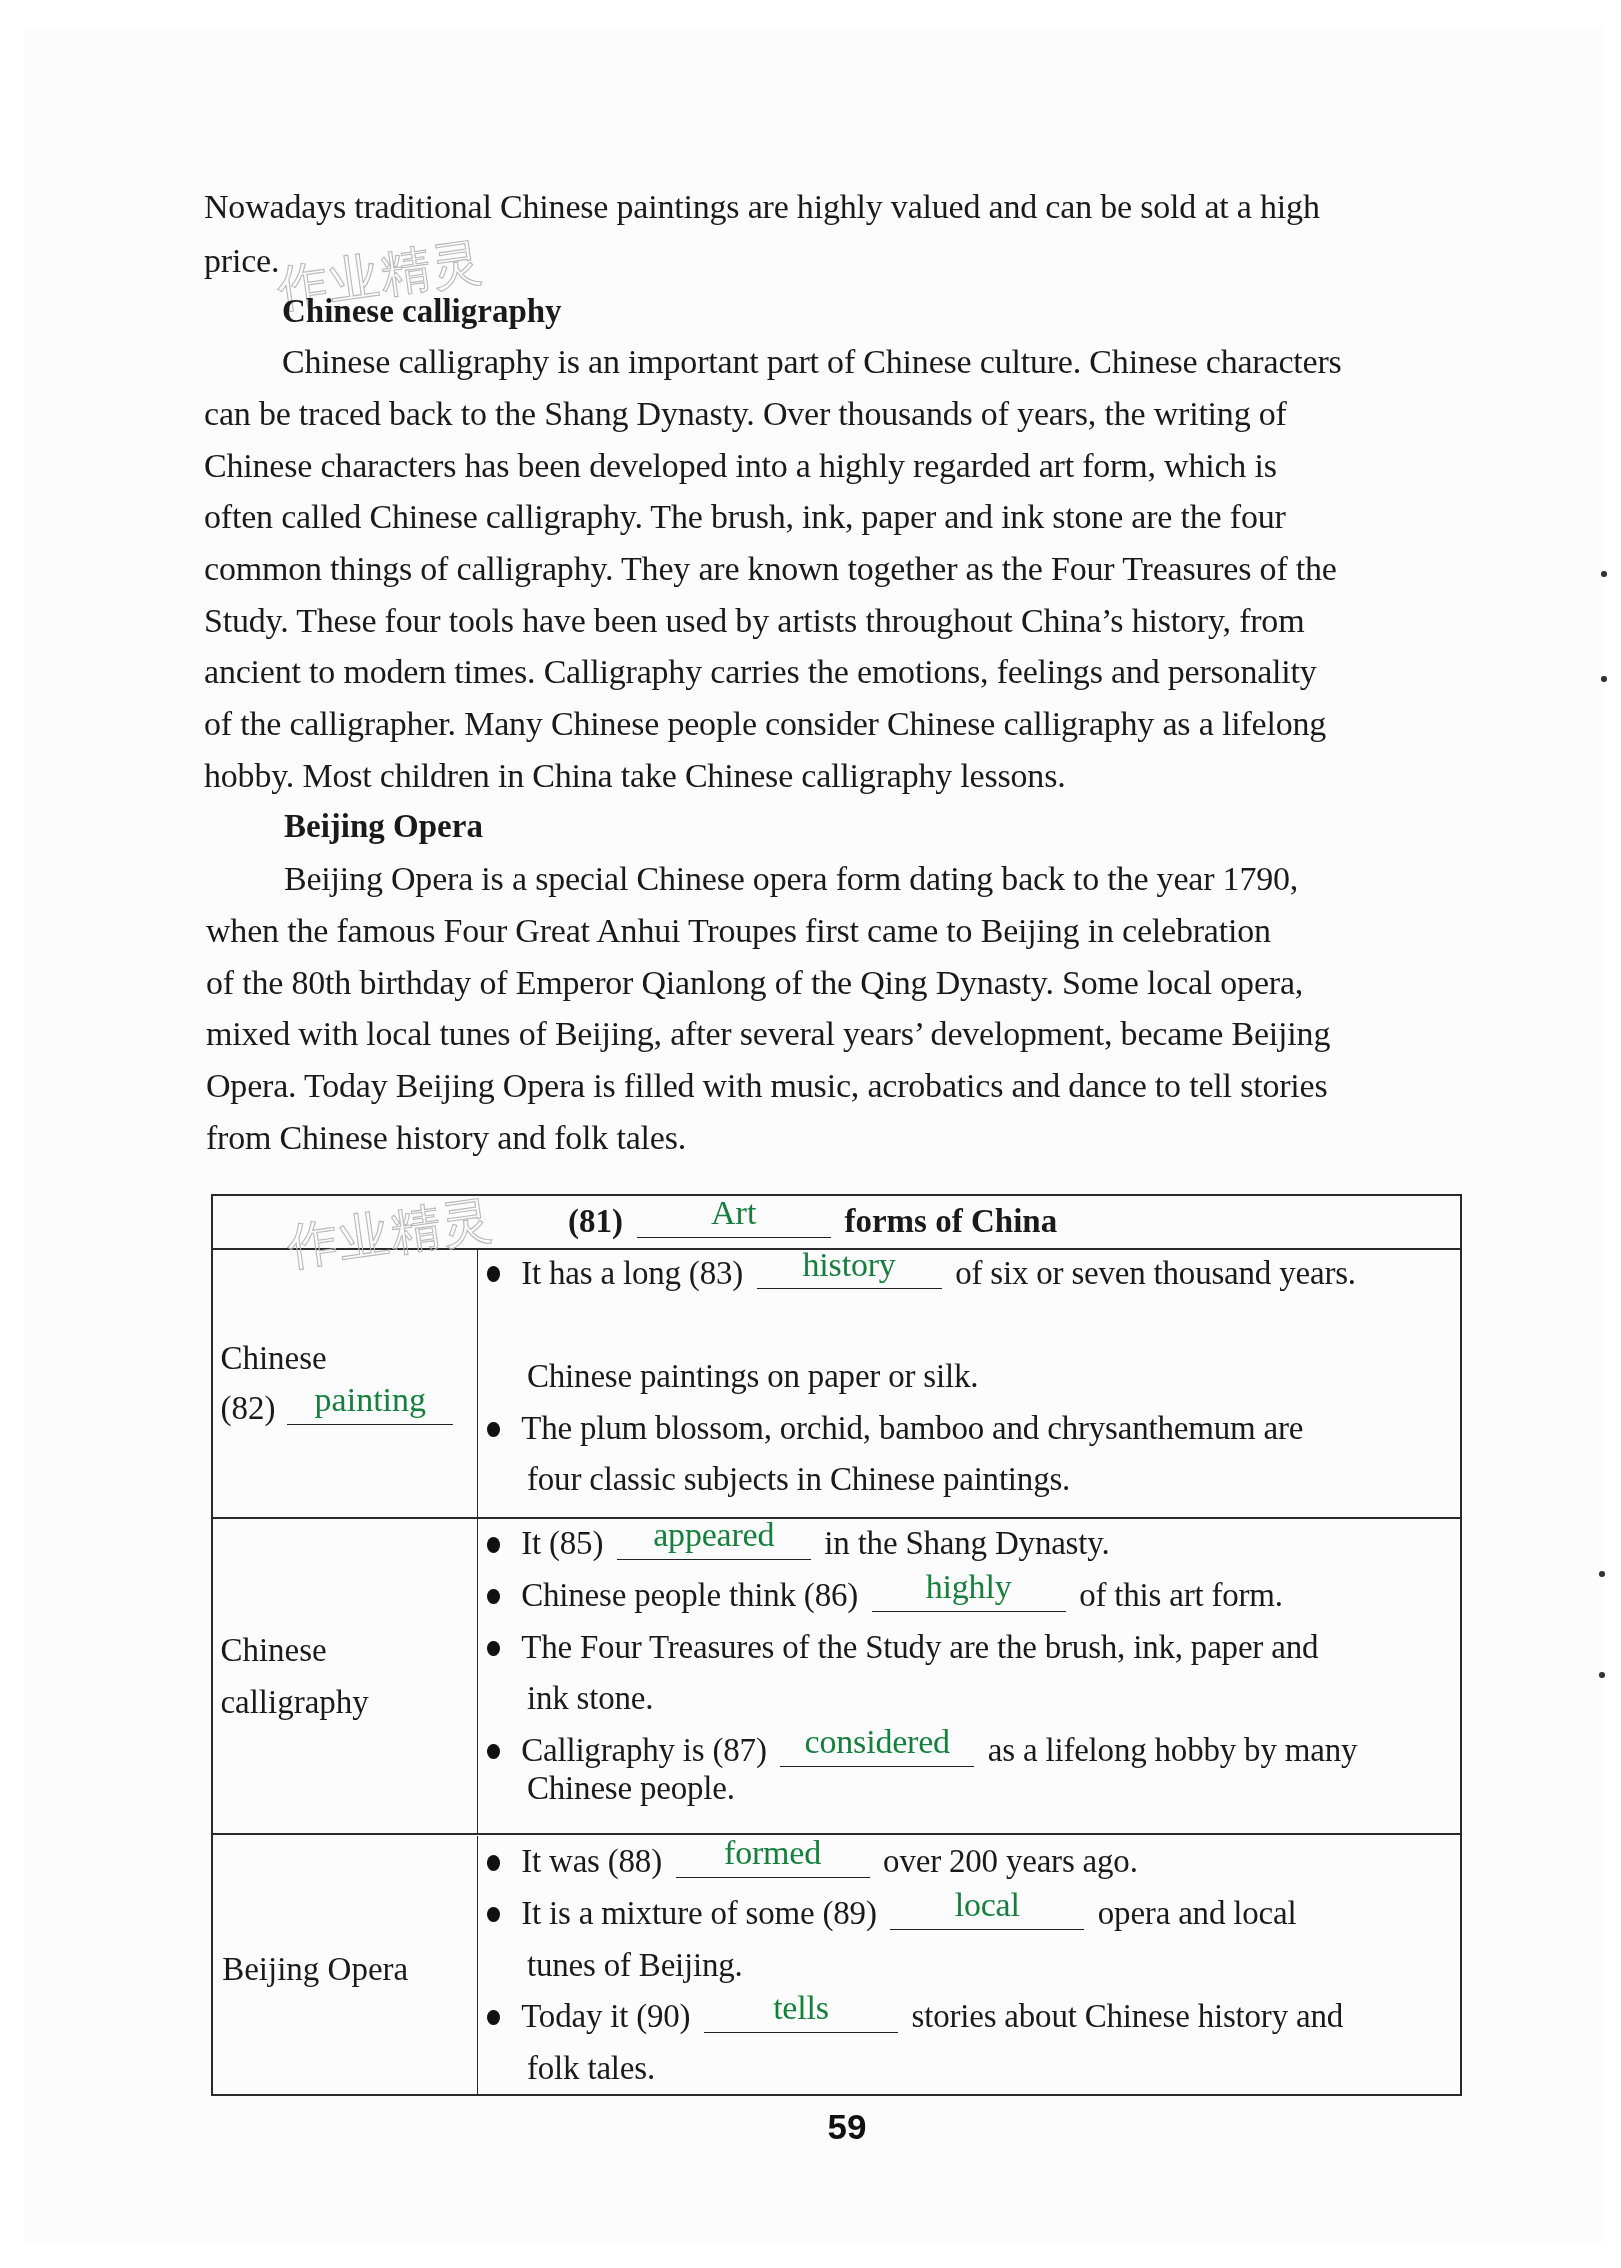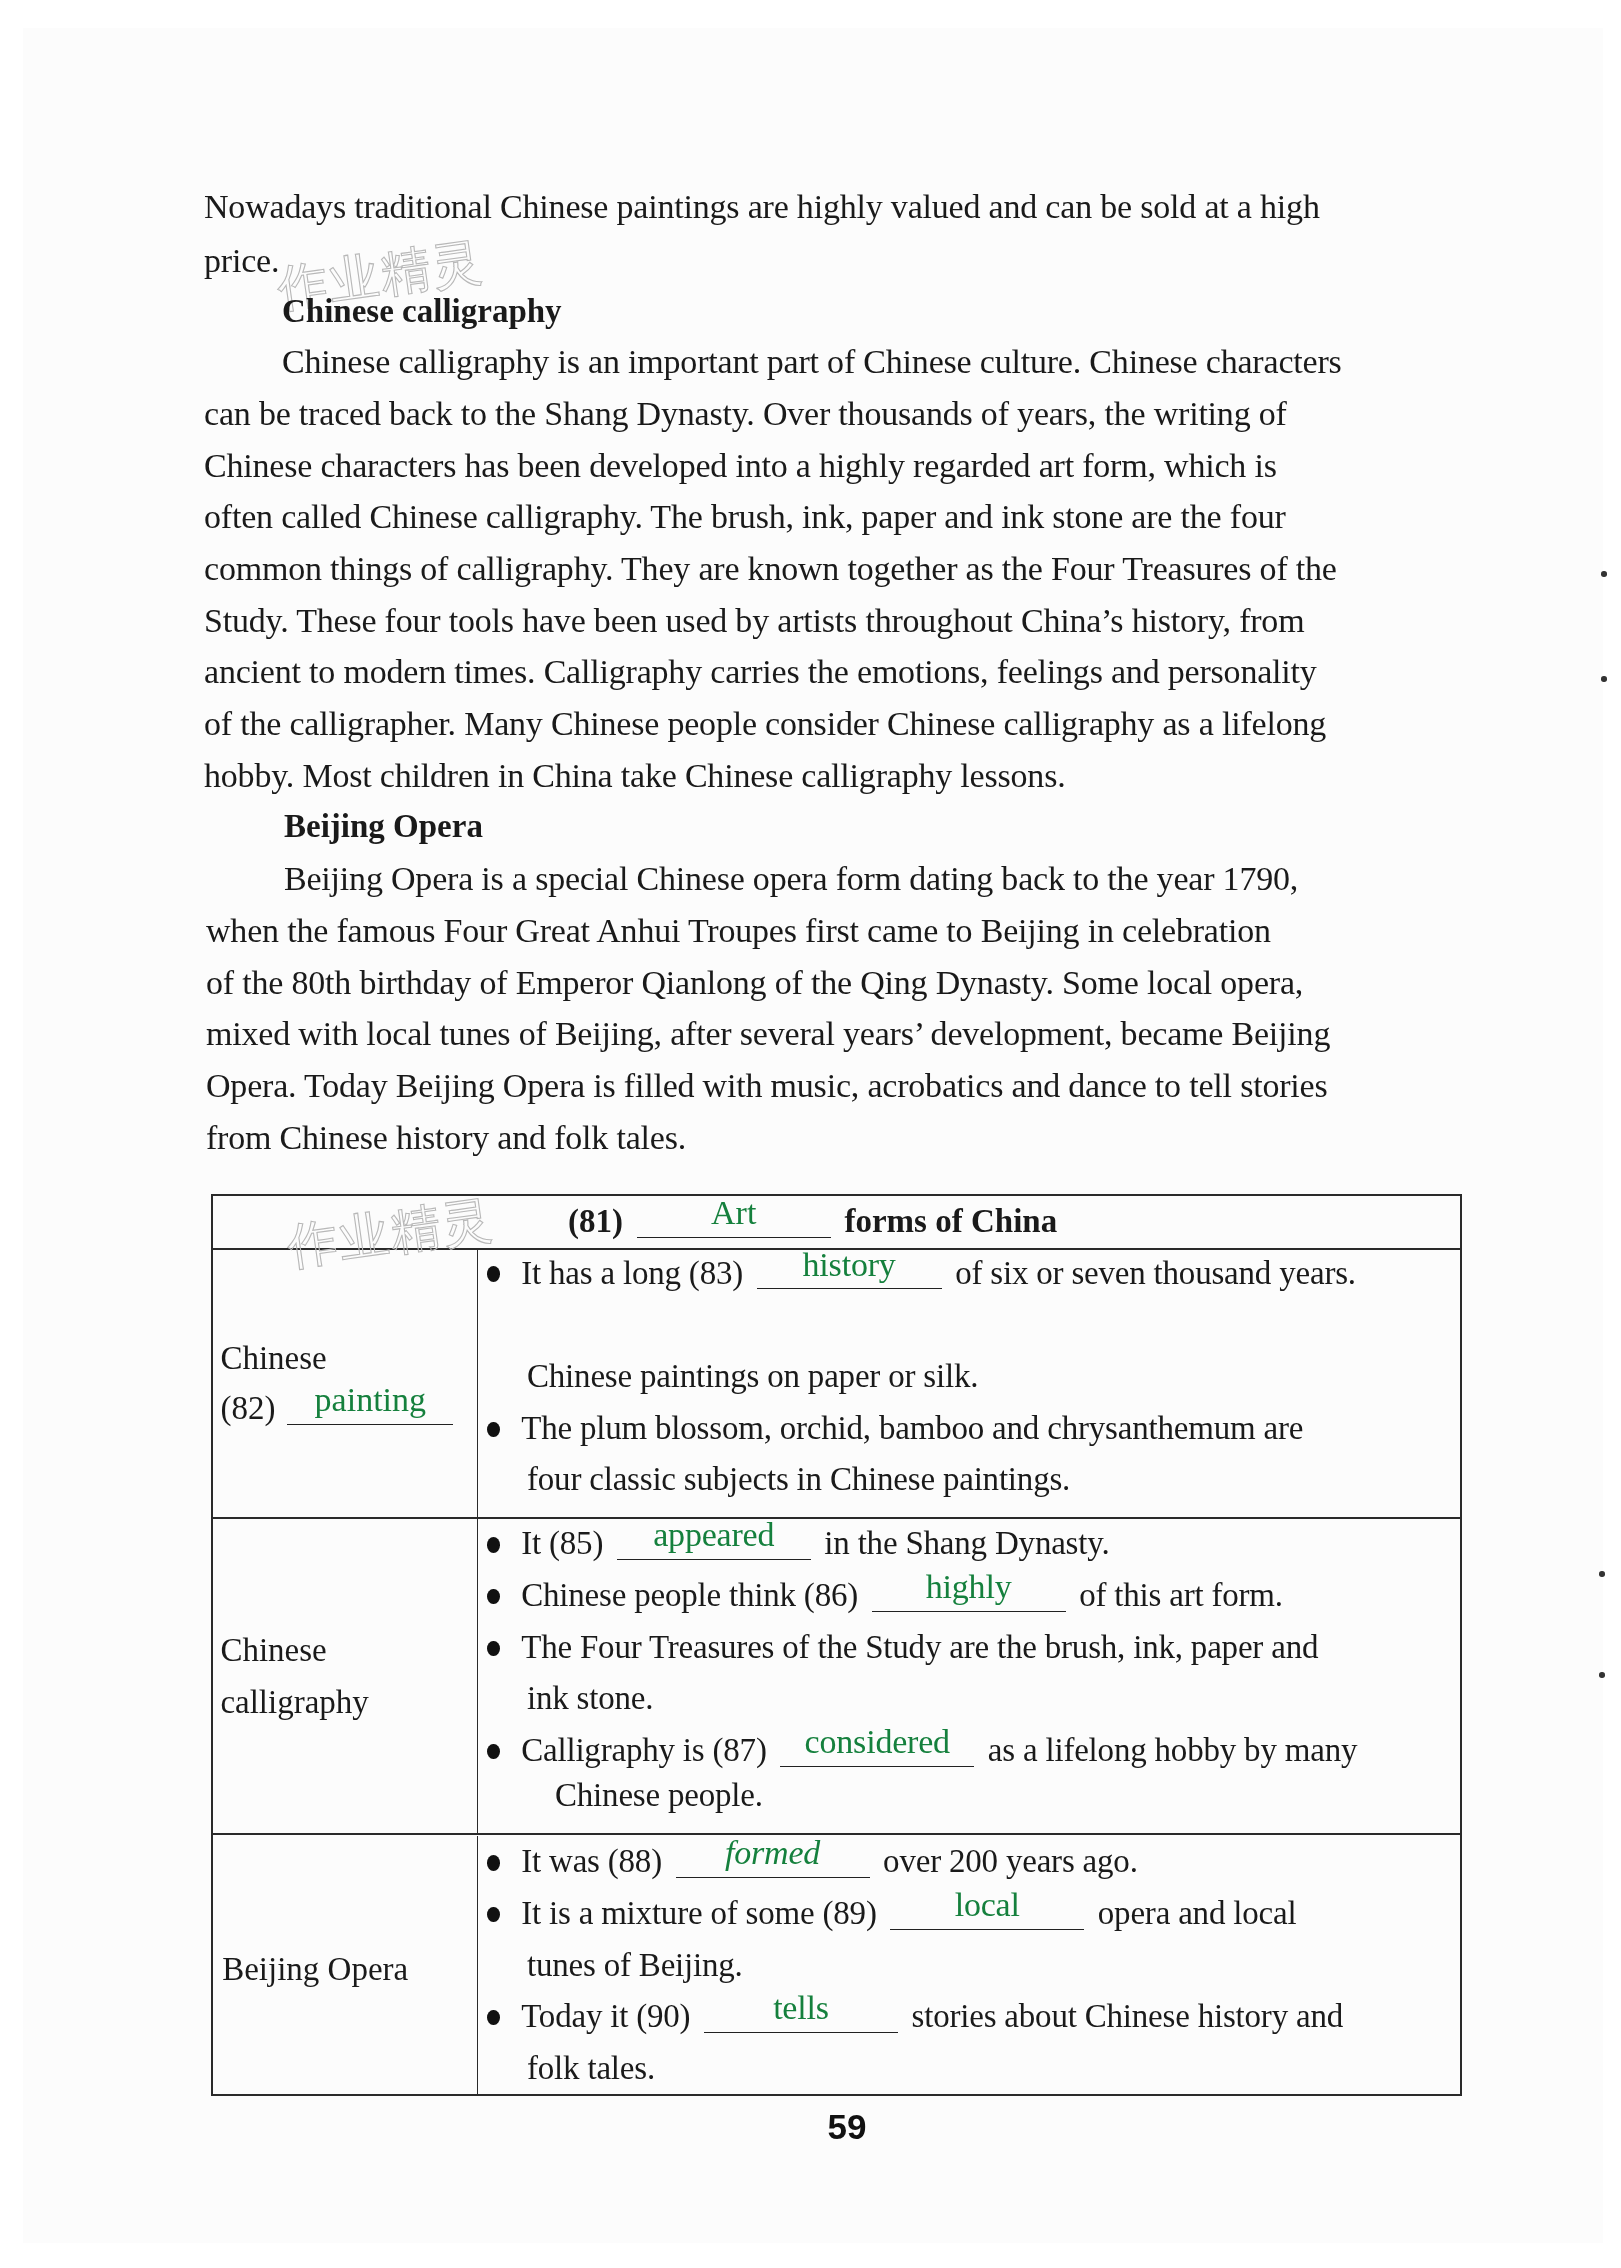--- a/index.html
+++ b/index.html
@@ -260,32 +260,32 @@
         </div>
         <div class="bullet-line" style="top:111px;">
           <span class="bullet"></span><span>The Four Treasures of the Study are the brush, ink, paper and</span>
         </div>
         <div class="cont-line" style="top:162px;">ink stone.</div>
         <div class="bullet-line" style="top:214px;">
           <span class="bullet"></span><span>Calligraphy is (87)</span>
           <span class="blank" style="width:194px;"><span class="answer">considered</span></span>
           <span>as a lifelong hobby by many</span>
         </div>
-        <div class="cont-line" style="top:259px;margin-left:28px;">Chinese people.</div>
+        <div class="cont-line" style="top:252px;">Chinese people.</div>
       </div>
     </div>
 
     <div class="t-row" style="top:640px; height:258px;">
       <div class="t-left">
         <div class="t-left-text" style="top:107px; left:9.2px;">Beijing Opera</div>
       </div>
       <div class="t-right">
         <div class="bullet-line" style="top:7.4px;">
           <span class="bullet"></span><span>It was (88)</span>
-          <span class="blank" style="width:194px;font-style:italic;"><span class="answer">formed</span></span>
+          <span class="blank" style="width:194px;"><span class="answer">formed</span></span>
           <span>over 200 years ago.</span>
         </div>
         <div class="bullet-line" style="top:59px;">
           <span class="bullet"></span><span>It is a mixture of some (89)</span>
           <span class="blank" style="width:194px;"><span class="answer">local</span></span>
           <span>opera and local</span>
         </div>
         <div class="cont-line" style="top:111px;">tunes of Beijing.</div>
         <div class="bullet-line" style="top:162px;">
           <span class="bullet"></span><span>Today it (90)</span>

